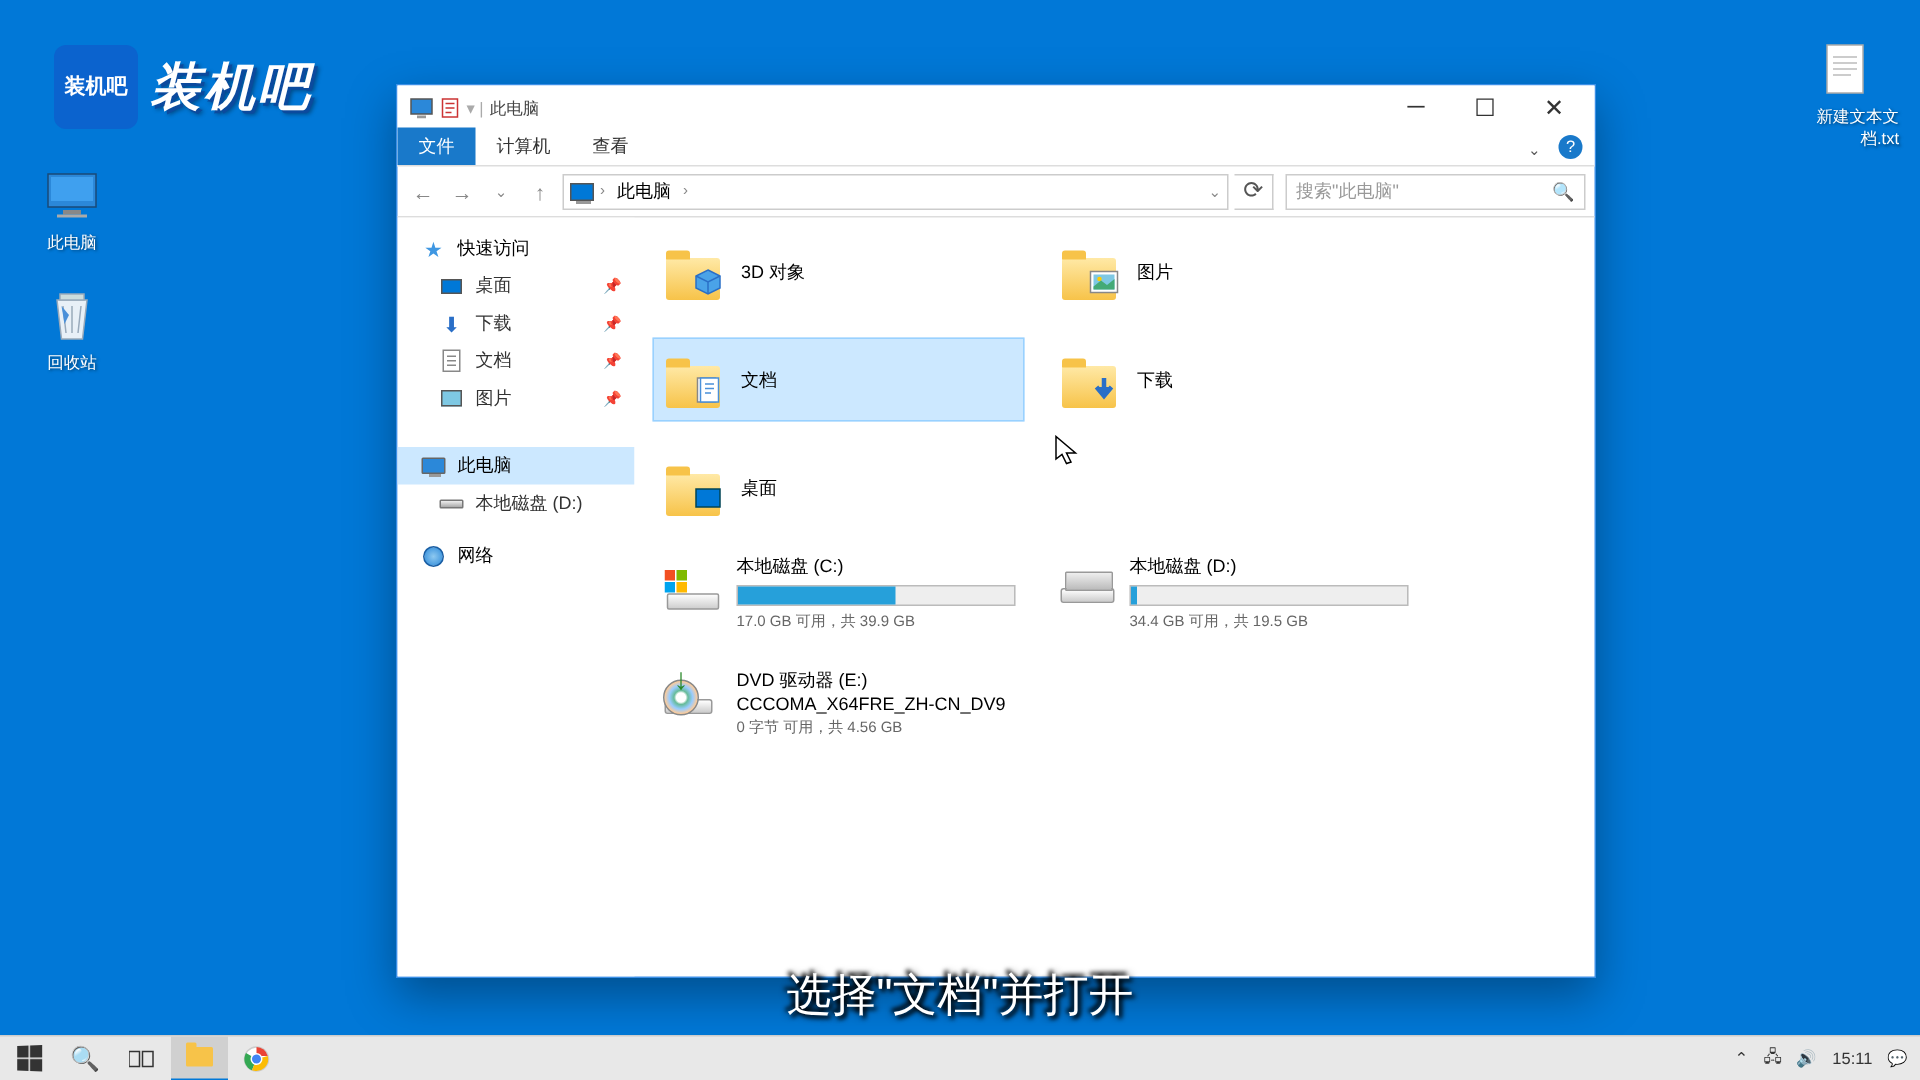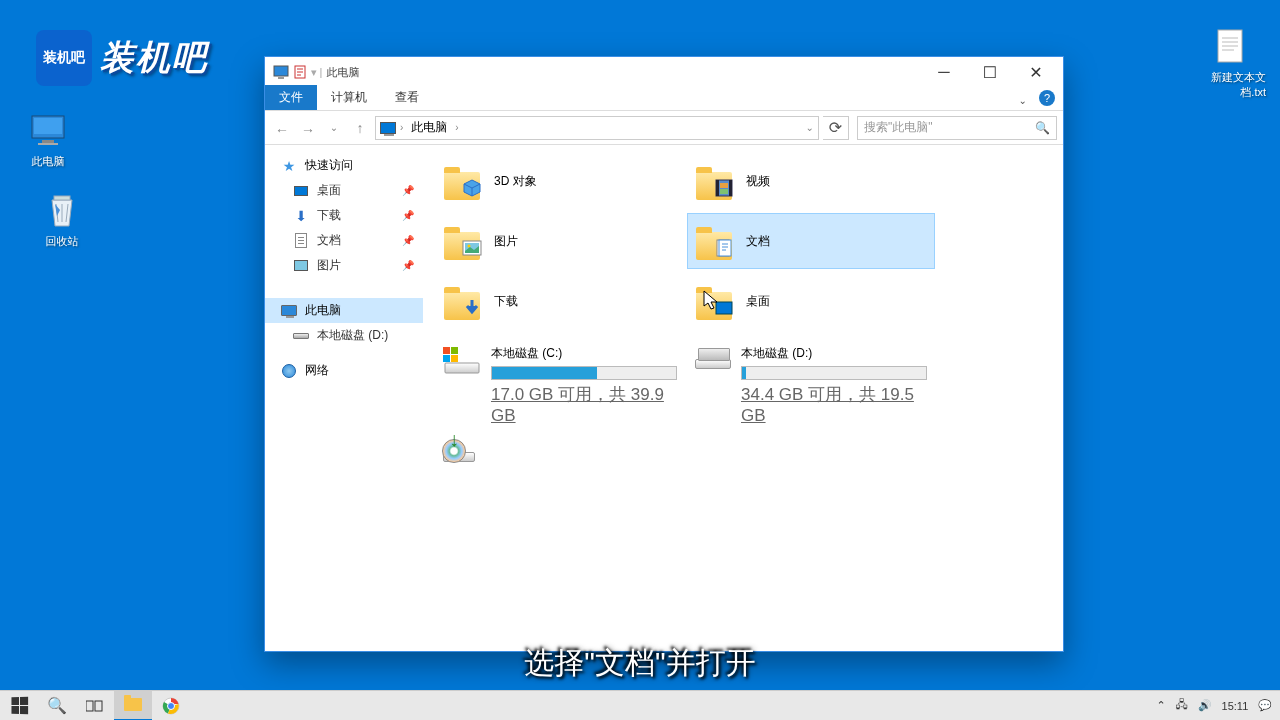--- a/index.html
+++ b/index.html
@@ -41,34 +41,34 @@
 .sidebar { width: 158px; background: white; padding: 8px 0; font-size: 12px; overflow: auto; }
 .sidebar .item { display: flex; align-items: center; gap: 8px; padding: 4px 8px 4px 16px; cursor: pointer; }
 .sidebar .item.sub { padding-left: 28px; color: #333; justify-content: flex-start; }
 .sidebar .item.selected { background: #cce8ff; }
 .sidebar .item .pin { margin-left: auto; color: #888; font-size: 10px; }
 .sidebar .item .ico { width: 16px; height: 16px; display:flex; align-items:center; justify-content:center; }
 .sidebar .spacer { height: 10px; }
 
 .main { flex: 1; padding: 8px 12px; overflow: auto; }
 .group-header { color: #1a5ea3; font-size: 12px; padding: 6px 0; cursor: pointer; }
-.folder-grid { display: flex; flex-wrap: wrap; gap: 4px; margin-bottom: 12px; }
+.folder-grid { display: flex; flex-wrap: wrap; gap: 16px; margin-bottom: 12px; }
 .folder-item { width: 248px; height: 56px; display: flex; align-items: center; gap: 12px; padding: 4px 8px; cursor: pointer; font-size: 12px; border: 1px solid transparent; }
 .folder-item.hovered { background: #cce8ff; border: 1px solid #99d1ff; }
 .folder-item .fico { width: 38px; height: 38px; position: relative; }
 .folder-ico-base { width: 36px; height: 28px; background: linear-gradient(#ffe9a6,#f7c349); border-radius: 2px; position: absolute; bottom: 0; left: 0; }
 .folder-ico-base::before { content:''; position:absolute; top:-5px; left:0; width:16px; height:6px; background:#f7c349; border-radius: 2px 2px 0 0; }
 .folder-overlay { position:absolute; bottom:2px; right:0; width:20px; height:20px; }
 
-.drive-item { width: 248px; display: flex; align-items: flex-start; gap: 10px; padding: 4px 8px; cursor: pointer; font-size: 12px; }
+.drive-item { width: 248px; display: flex; align-items: center; gap: 10px; padding: 4px 8px; cursor: pointer; font-size: 12px; }
 .drive-item .dico { width: 38px; height: 34px; }
 .drive-item .dlab { flex: 1; }
 .drive-item .bar { width: 186px; height: 14px; border: 1px solid #bbb; background: #eee; margin: 4px 0 3px; }
 .drive-item .bar .fill { height: 100%; background: #26a0da; }
-.drive-item .sub { color: #666; font-size: 17px; text-decoration: underline; }
+.drive-item .sub { color: #666; font-size: 10px; }
 
 .statusbar { height: 24px; border-top: 1px solid #ddd; display: flex; align-items: center; font-size: 11px; color: #555; padding: 0 10px; }
 .statusbar .viewbtns { margin-left: auto; display: flex; gap: 4px; }
 .statusbar .viewbtns div { width: 20px; height: 16px; border: 1px solid #888; cursor:pointer; }
 
 .subtitle { position: absolute; bottom: 36px; left: 50%; transform: translateX(-50%); font-size: 30px; color: #fff; text-shadow: 0 0 6px rgba(0,0,0,0.9), 2px 2px 3px #000, -2px -2px 3px #000; font-weight: 500; }
 
 .taskbar { position: absolute; bottom: 0; left: 0; right: 0; height: 30px; background: #e8e8e8; display: flex; align-items: center; border-top: 1px solid #ccc; }
 .taskbar .tbtn { width: 38px; height: 30px; display: flex; align-items: center; justify-content: center; cursor: pointer; }
 .taskbar .tbtn.active { background: #d0d0d0; border-bottom: 2px solid #0078d7; }
@@ -114,21 +114,21 @@
 
 <div class="desktop-icon" style="top:110px; left:18px;">
   <svg class="icon" viewBox="0 0 40 40">
       <rect x="4" y="6" width="32" height="22" fill="#2b88d9" stroke="#1a4a78"></rect>
       <rect x="6" y="8" width="28" height="16" fill="#3fa0ef"></rect>
       <rect x="14" y="30" width="12" height="3" fill="#888"></rect>
       <rect x="10" y="33" width="20" height="2" fill="#aaa"></rect>
     </svg>
   <span>此电脑</span>
 </div>
-<div class="desktop-icon" style="top:190px; left:32px;">
+<div class="desktop-icon" style="top:190px; left:18px;">
   <svg class="icon" viewBox="0 0 40 40">
       <path d="M10 10 L30 10 L27 36 L13 36 Z" fill="#e8f0f7" stroke="#9ab" stroke-width="1"></path>
       <rect x="12" y="6" width="16" height="4" fill="#cdd" stroke="#9ab"></rect>
       <path d="M14 14 L16 32 M20 14 L20 32 M26 14 L24 32" stroke="#9ab" fill="none"></path>
       <path d="M13 14 L18 20 L15 26" fill="#4a90d9"></path>
     </svg>
   <span>回收站</span>
 </div>
 <div class="desktop-icon" style="top:26px; left:1194px; width:72px;">
   <svg class="icon" viewBox="0 0 40 40">
@@ -249,33 +249,20 @@
       <div class="folder-grid">
         <div class="folder-item">
             <div class="fico">
               <div class="folder-ico-base"></div>
               <svg class="folder-overlay" viewBox="0 0 20 20">
                 <path d="M10 2 L18 6 L18 14 L10 18 L2 14 L2 6 Z" fill="#4aa3e8" stroke="#2a6fc7"></path>
                 <path d="M2 6 L10 10 L18 6 M10 10 L10 18" stroke="#2a6fc7" fill="none"></path>
               </svg>
             </div>
             <span>3D 对象</span>
-          </div>
-        <div class="folder-item">
-            <div class="fico">
-              <div class="folder-ico-base"></div>
-              <svg class="folder-overlay" viewBox="0 0 20 20">
-                <rect x="2" y="2" width="16" height="16" fill="#5a8bc9" stroke="#335"></rect>
-                <rect x="2" y="2" width="3" height="16" fill="#223"></rect>
-                <rect x="15" y="2" width="3" height="16" fill="#223"></rect>
-                <rect x="6" y="5" width="8" height="5" fill="#e8a040"></rect>
-                <rect x="6" y="11" width="8" height="5" fill="#7ec070"></rect>
-              </svg>
-            </div>
-            <span>视频</span>
           </div>
         <div class="folder-item">
             <div class="fico">
               <div class="folder-ico-base"></div>
               <svg class="folder-overlay" viewBox="0 0 20 20">
                 <rect x="1" y="3" width="18" height="14" fill="#fff" stroke="#888"></rect>
                 <rect x="3" y="5" width="14" height="10" fill="#7ec8e3"></rect>
                 <circle cx="7" cy="8" r="1.5" fill="#fc0"></circle>
                 <path d="M3 13 L8 9 L12 12 L17 8 L17 15 L3 15 Z" fill="#4a7"></path>
               </svg>
@@ -351,20 +338,25 @@
                 <div class="fill" style="width:2%"></div>
               </div>
               <div class="sub">34.4 GB 可用，共 19.5 GB</div>
             </div>
         </div>
         <div class="drive-item" style="width:300px;">
           <div class="dico" style="position:relative;">
               <div class="dvd-icon"></div>
               <span class="dvd-arrow">↓</span>
             </div>
+          <div class="dlab">
+              <div>DVD 驱动器 (E:)</div>
+              <div>CCCOMA_X64FRE_ZH-CN_DV9</div>
+              <div class="sub" style="margin-top:2px;">0 字节 可用，共 4.56 GB</div>
+            </div>
         </div>
       </div>
     </div>
   </div>
 
 </div>
 
 <svg class="cursor" width="18" height="22">
     <path d="M1 1 L1 16 L5 13 L8 19 L11 18 L8 12 L14 12 Z" fill="#fff" stroke="#000"></path>
   </svg>

